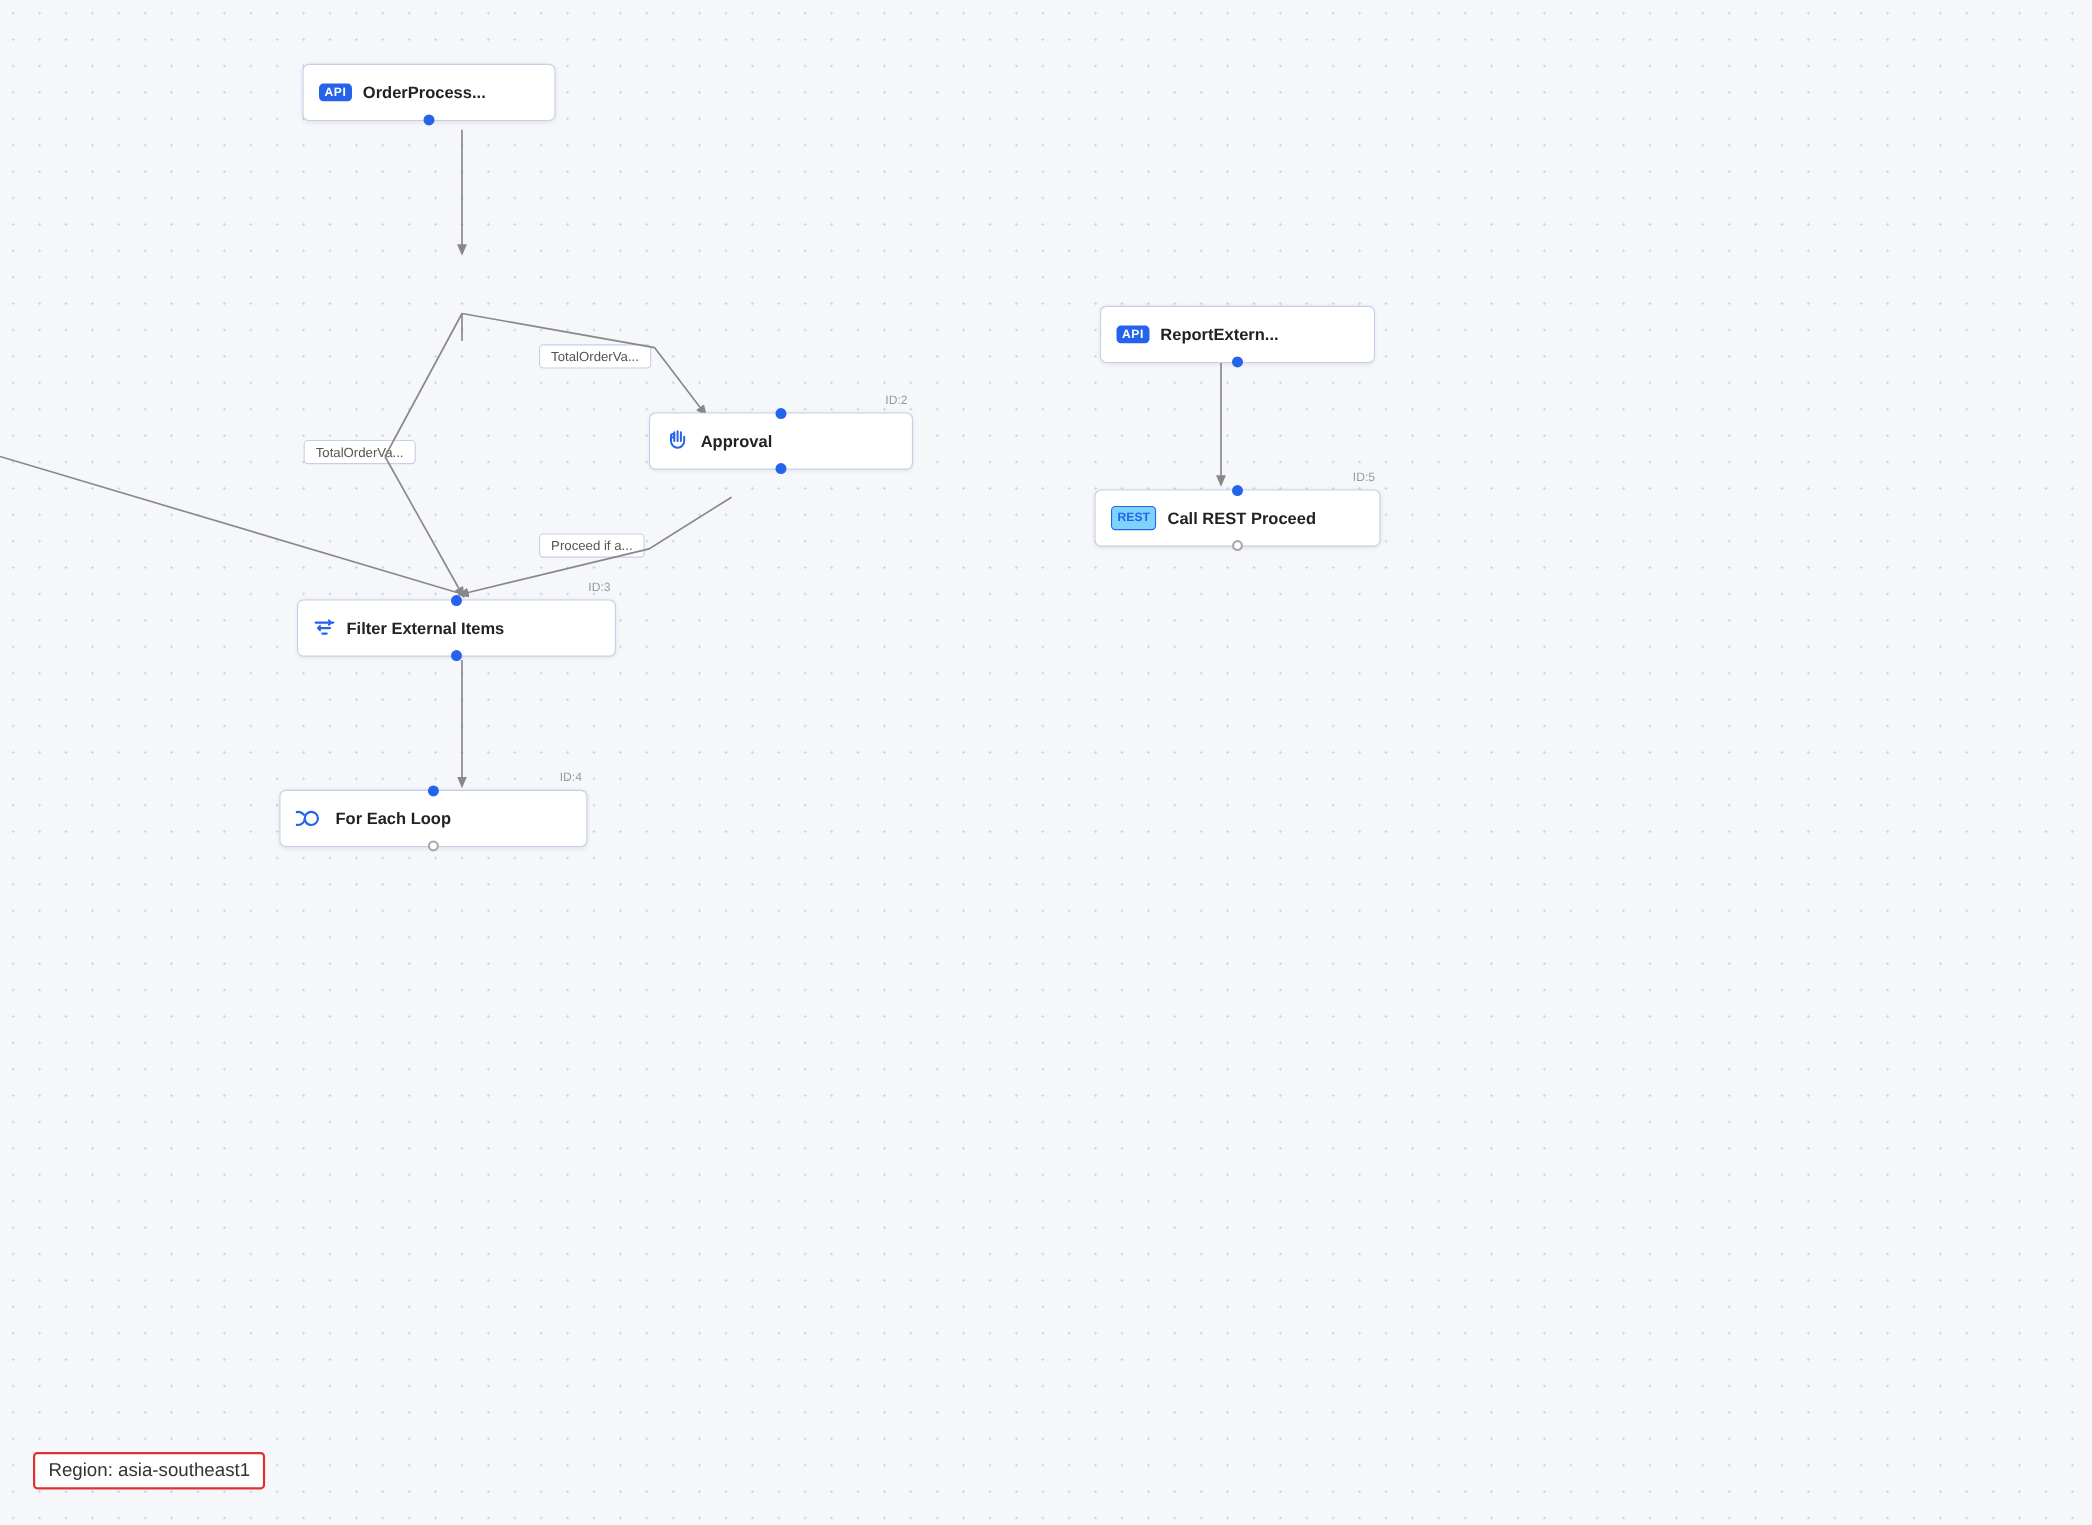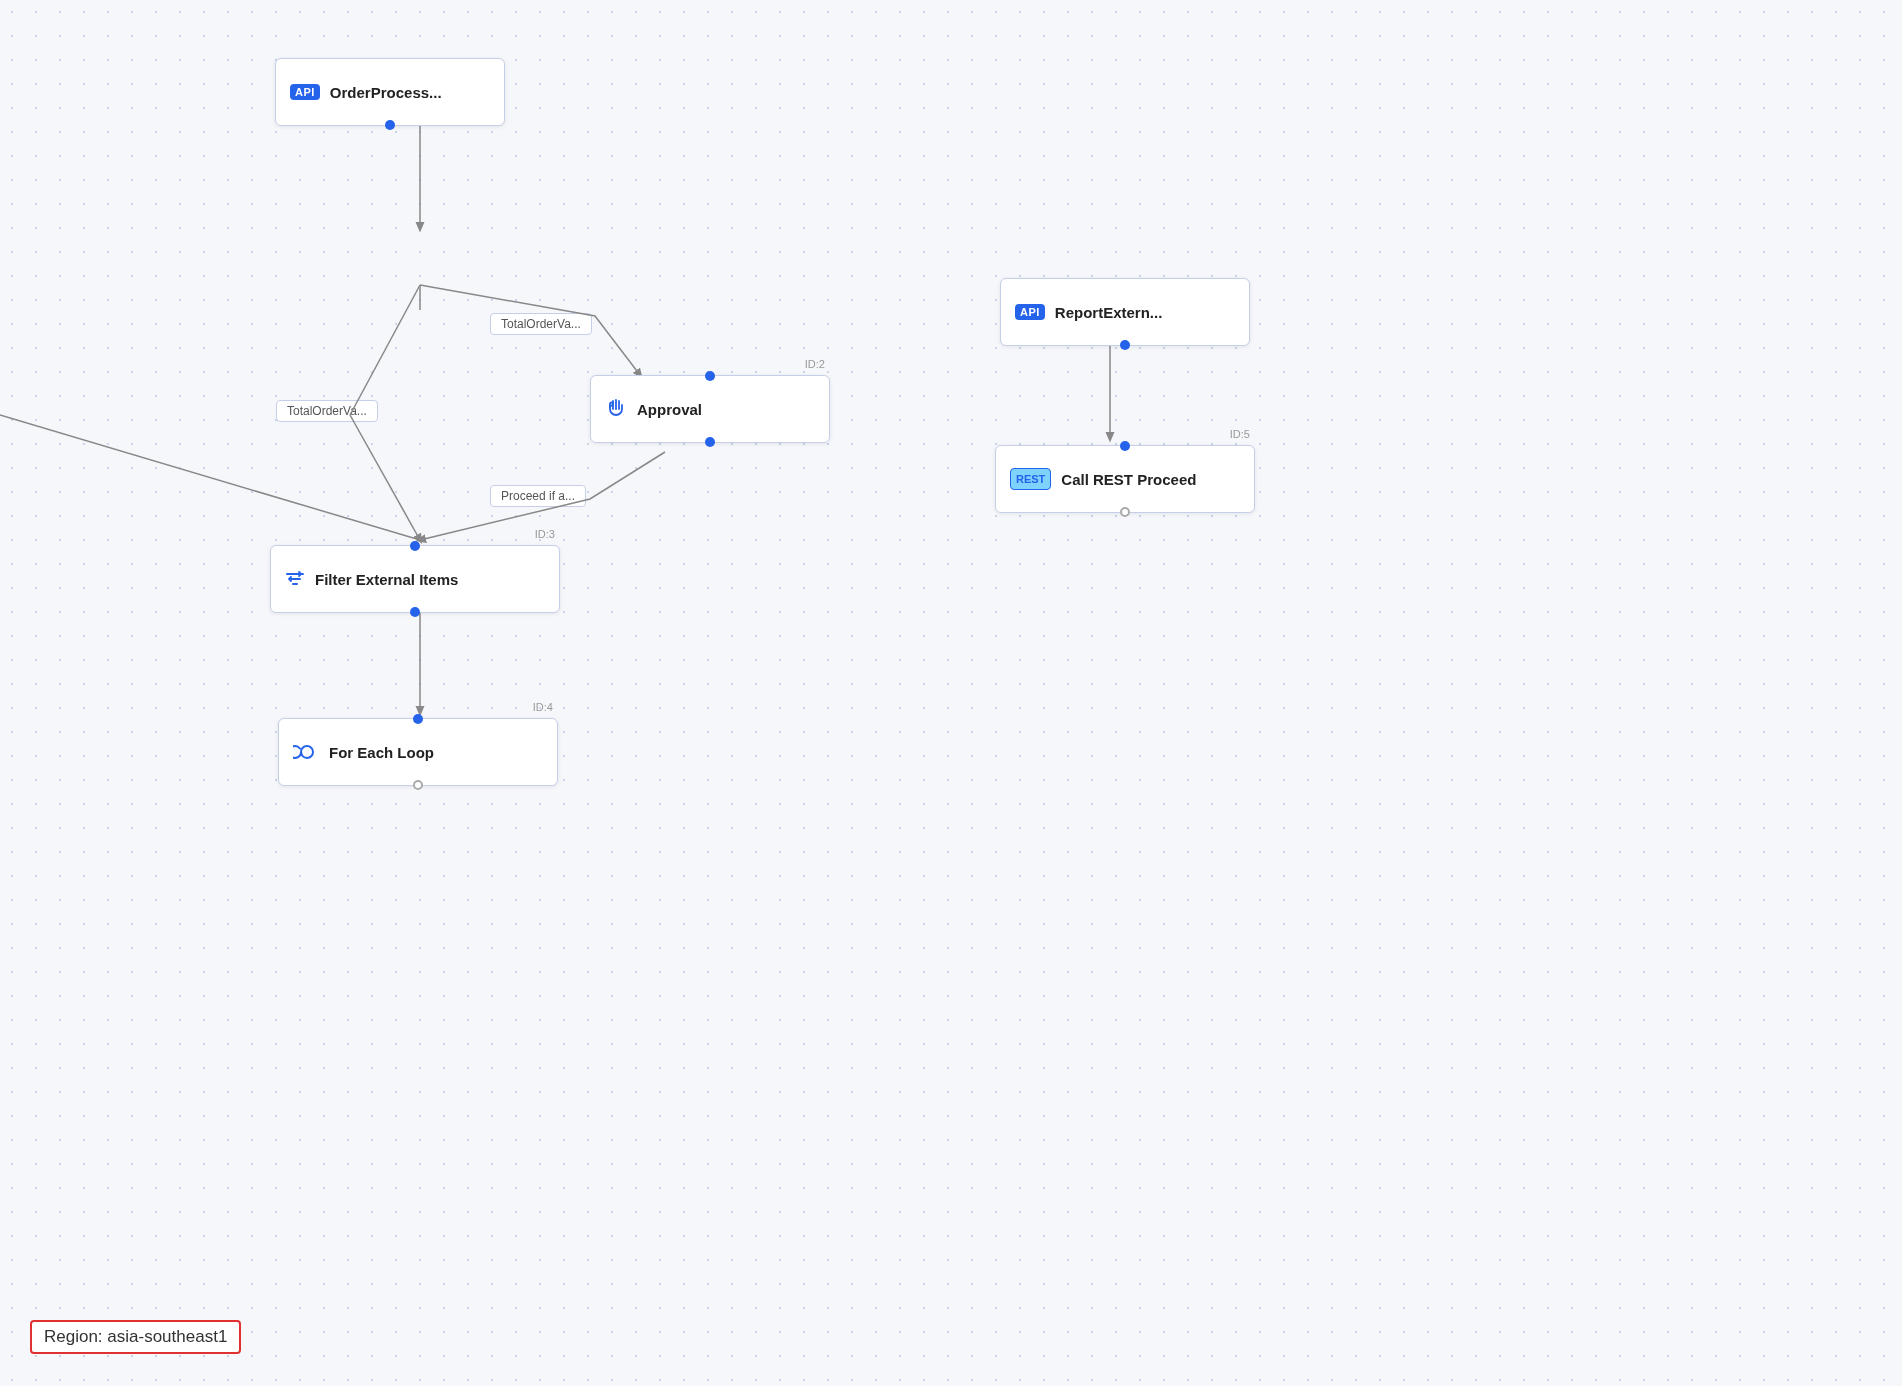--- a/index.html
+++ b/index.html
@@ -21,21 +21,21 @@
     }
     
     .node {
       position: absolute;
       background: #fff;
       border: 1.5px solid #c5cfe8;
       border-radius: 6px;
       display: flex;
       align-items: center;
       padding: 0 14px;
-      height: 68px;
+      height: 52px;
       min-width: 180px;
       box-shadow: 0 1px 4px rgba(0,0,0,0.08);
       cursor: pointer;
       user-select: none;
       text-align: right;
     }
     .node-label {
       font-size: 15px;
       font-weight: 600;
       color: #222;
@@ -209,21 +209,21 @@
       <svg width="20" height="20" viewBox="0 0 20 20">
           <path d="M2 5h16M5 10h10M8 15h4" stroke="#2563eb" stroke-width="2" fill="none" stroke-linecap="round"></path>
           <path d="M14 3l2 2-2 2M6 8l-2 2 2 2" stroke="#2563eb" stroke-width="1.8" fill="none" stroke-linecap="round" stroke-linejoin="round"></path>
         </svg>
     </span>
     <span class="node-label">Filter External Items</span>
     <div class="dot-filled dot-top"></div>
     <div class="dot-filled dot-bottom"></div>
   </div>
 
-  <div class="node" style="left:278px; top:718px; min-width:280px;">
+  <div class="node" style="left:254px; top:718px; min-width:280px;">
     <span class="node-id" style="display: block;">ID:4</span>
     <span class="node-icon">
 
       <svg width="26" height="16" viewBox="0 0 26 16">
           <path d="M8 8c0-3.3 2.7-6 6-6s6 2.7 6 6-2.7 6-6 6c-2 0-3.8-1-5-2.5L8 8zM8 8c0 3.3-2.7 6-6 6s-6-2.7-6-6 2.7-6 6-6c2 0 3.8 1 5 2.5" stroke="#2563eb" stroke-width="2" fill="none" stroke-linecap="round"></path>
         </svg>
     </span>
     <span class="node-label">For Each Loop</span>
     <div class="dot-filled dot-top"></div>
     <div class="dot-empty" style="bottom:-5px;"></div>

